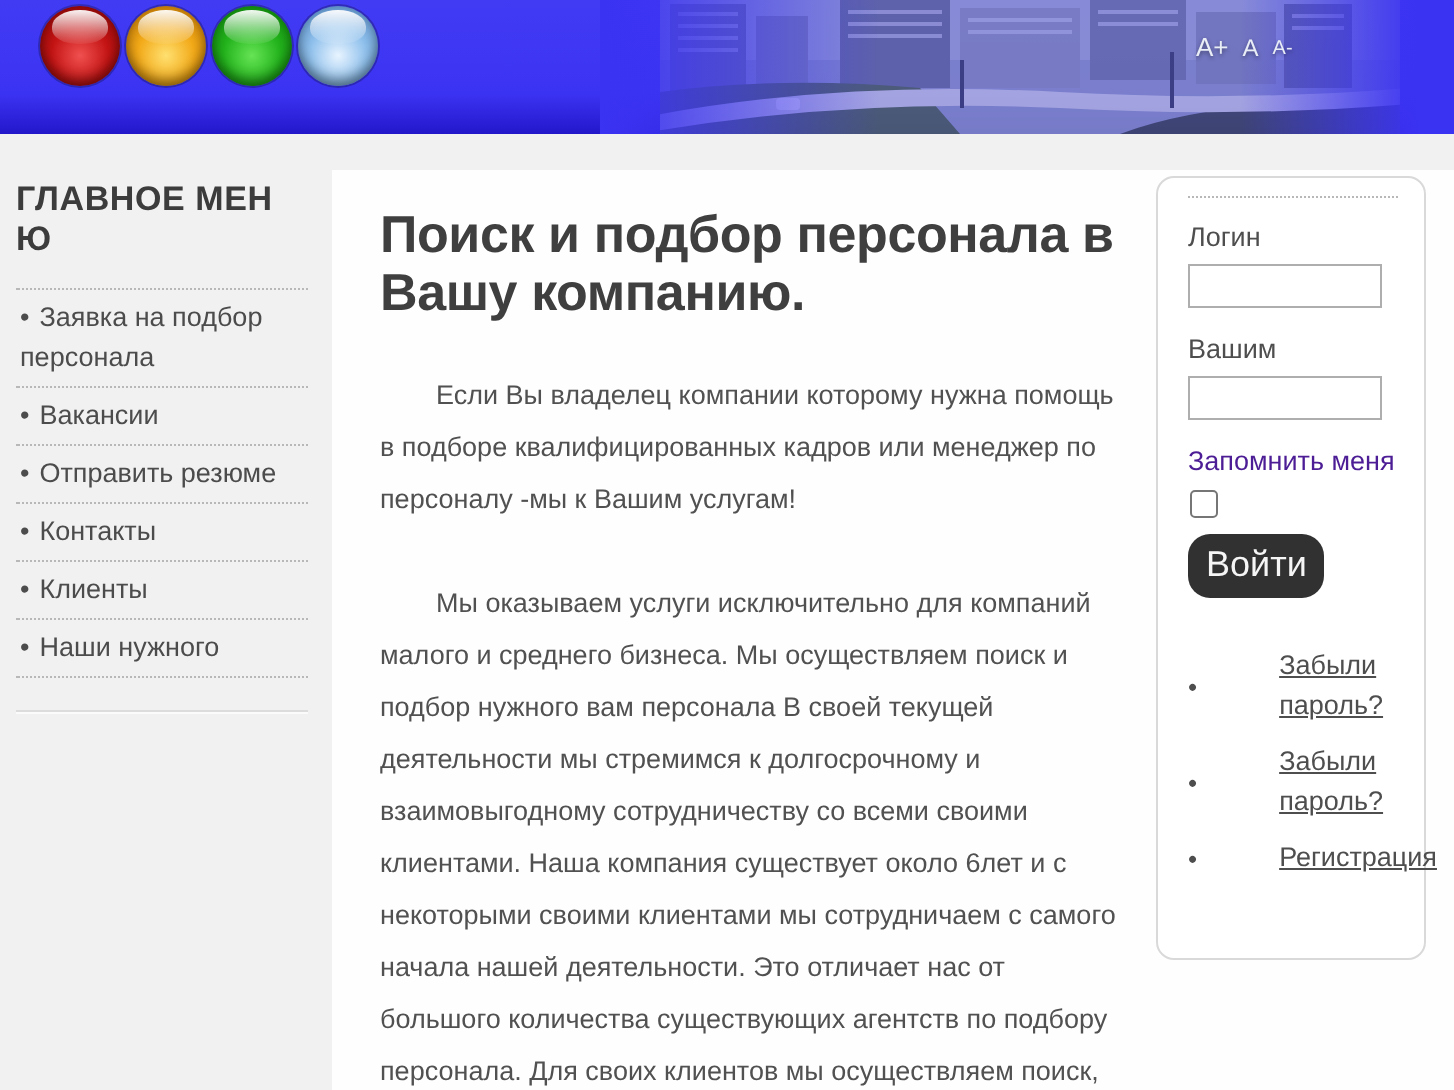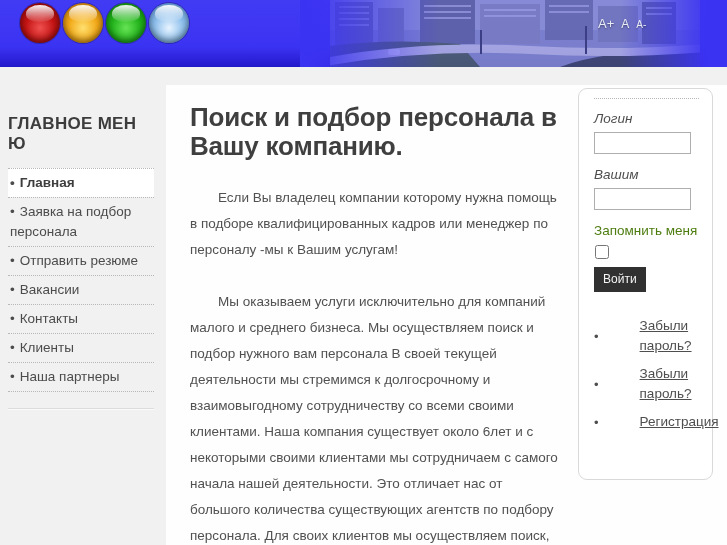--- a/index.html
+++ b/index.html
@@ -25,21 +25,21 @@
   .orb-blue   { background:radial-gradient(circle at 50% 62%, #e8f4ff 0%, #8fc0ec 45%, #4d82bd 95%); }
   .font-controls { position:absolute; top:17px; left:598px; display:flex; align-items:flex-end; gap:7px;
                    color:#e8edf6; text-shadow:0 1px 2px rgba(0,0,0,.4); }
   .font-controls span { cursor:pointer; line-height:1; }
   .fc-plus  { font-size:13px; } .fc-mid { font-size:12px; } .fc-minus { font-size:10px; }
 
   
   .content-bg { position:absolute; top:85px; left:166px; right:0; bottom:0; background:#fefefe; }
 
   
-  .sidebar { position:absolute; top:102px; left:8px; width:146px; color:#4c4c4c; }
+  .sidebar { position:absolute; top:78px; left:8px; width:146px; color:#4c4c4c; }
   .menu-title { margin-top:12px; font-size:17px; font-weight:bold; color:#3c3c3c; line-height:1.2;
                 width:138px; word-break:break-all; letter-spacing:.3px; }
   .menu { margin-top:13px; }
   .menu-item { position:relative; font-size:13.5px; line-height:20px; padding:4px 2px 4px 2px;
                border-top:1px dotted #b8b8b8; cursor:pointer; }
   .menu-item:last-child { border-bottom:1px dotted #b8b8b8; }
   .menu-item .blt { color:#4c4c4c; margin-right:5px; }
   .menu-item.active { background:#ffffff; font-weight:bold; color:#3e3e3e; }
   .menu-hr { margin-top:16px; border:0; border-top:1px solid #dcdcdc; border-bottom:1px solid #fbfbfb; width:146px; }
 
@@ -51,27 +51,27 @@
 
   
   .auth-card { position:absolute; top:88px; left:578px; width:135px; height:392px;
                background:#ffffff; border:1px solid #d9d9d9; border-radius:9px; }
   .auth-header { position:relative; padding:11px 12px 10px 13px; border-bottom:1px solid #e3e3e3; }
   .auth-title { font-size:16px; font-weight:bold; color:#3c3c3c; line-height:1.25; width:104px; word-break:break-all; }
   .collapse-arrow { position:absolute; right:14px; top:32px; width:0; height:0; cursor:pointer;
                     border-left:5px solid transparent; border-right:5px solid transparent; border-bottom:6px solid #b9b9b9; }
   .auth-body { padding:9px 13px 0 15px; }
   .dotted-sep { border-top:1px dotted #b8b8b8; margin-bottom:12px; }
-  .fld-label { font-size:13.5px; color:#4e4e4e; margin-bottom:6px;font-style:italic; }
+  .fld-label { font-size:13.5px; color:#4e4e4e; margin-bottom:6px; }
   .txt-input { display:block; width:97px; height:22px; border:1px solid #aeaeae; background:#fff; margin-bottom:13px;
                font-size:13px; padding:0 4px; }
-  .remember { font-size:13.5px; color:#4d7c0f; margin-top:2px; }
+  .remember { font-size:13.5px; color:#4c1d95; margin-top:2px; }
   .chk { display:block; width:14px; height:14px; margin:7px 0 8px 1px; }
-  .login-btn { display:inline-block; background:#313131; color:#f5f5f5; font-size:12px;
-               padding:5px 9px 6px; border:0; border-radius:0; cursor:pointer; font-family:inherit; }
+  .login-btn { display:inline-block; background:#313131; color:#f5f5f5; font-size:18px;
+               padding:5px 9px 6px; border:0; border-radius:11px; cursor:pointer; font-family:inherit; }
   .auth-links { margin-top:24px; list-style:none; }
   .auth-links li { display:flex; align-items:center; margin-bottom:8px; }
   .auth-links .blt { color:#4e4e4e; margin-right:6px; font-size:13px; }
   .auth-links a { font-size:13.5px; color:#4e4e4e; text-decoration:underline; line-height:20px; cursor:pointer;margin-left:35px; }
 </style>
 </head>
 <body>
 
 <div class="page">
 
@@ -124,27 +124,26 @@
       <span class="fc-mid">A</span>
       <span class="fc-minus">A-</span>
     </div>
   </div>
 
   <div class="content-bg"></div>
 
   <div class="sidebar">
     <div class="menu-title">ГЛАВНОЕ МЕНЮ</div>
     <div class="menu">
-      <div class="menu-item active"><span class="blt">•</span><span>Главная</span></div>
       <div class="menu-item"><span class="blt">•</span><span>Заявка на подбор персонала</span></div>
+      <div class="menu-item"><span class="blt">•</span><span>Вакансии</span></div>
       <div class="menu-item"><span class="blt">•</span><span>Отправить резюме</span></div>
-      <div class="menu-item"><span class="blt">•</span><span>Вакансии</span></div>
       <div class="menu-item"><span class="blt">•</span><span>Контакты</span></div>
       <div class="menu-item"><span class="blt">•</span><span>Клиенты</span></div>
-      <div class="menu-item"><span class="blt">•</span><span>Наша партнеры</span></div>
+      <div class="menu-item"><span class="blt">•</span><span>Наши нужного</span></div>
     </div>
     <hr class="menu-hr">
   </div>
 
   <div class="main">
     <h1>Поиск и подбор персонала в Вашу компанию.</h1>
     <p>Если Вы владелец компании которому нужна помощь в подборе квалифицированных кадров или менеджер по персоналу  -мы к Вашим услугам!</p>
     <p>Мы оказываем услуги исключительно для компаний малого и среднего бизнеса. Мы осуществляем поиск и подбор нужного вам персонала   В своей текущей деятельности мы стремимся к долгосрочному и взаимовыгодному сотрудничеству со всеми своими клиентами. Наша компания существует около  6лет и с некоторыми своими клиентами мы сотрудничаем с самого начала нашей деятельности. Это отличает нас от большого количества существующих агентств по подбору персонала. Для своих клиентов мы осуществляем поиск, первичный отбор и оценку претендентов, затем направляем их в компанию для финальных собеседований. Подробнее о технологии подбора персонала можно узнать в разделе Подбор персонала.</p>
   </div>
 

